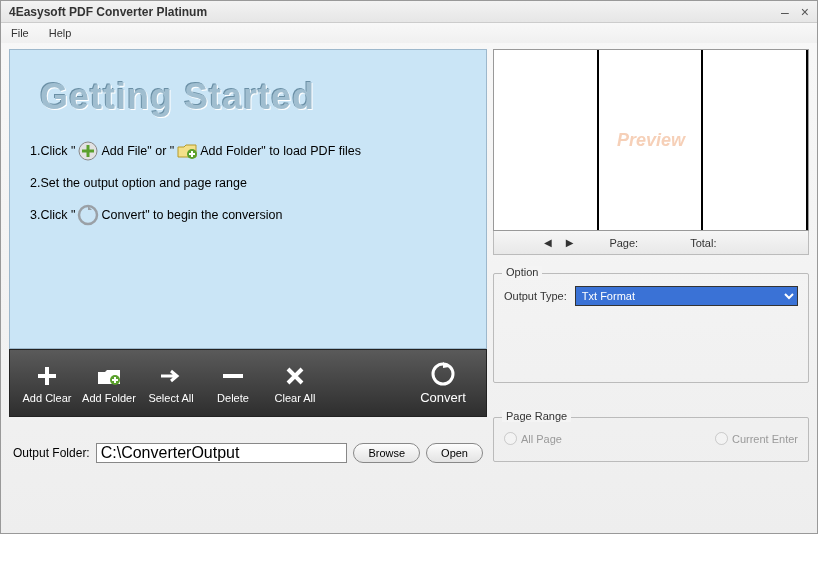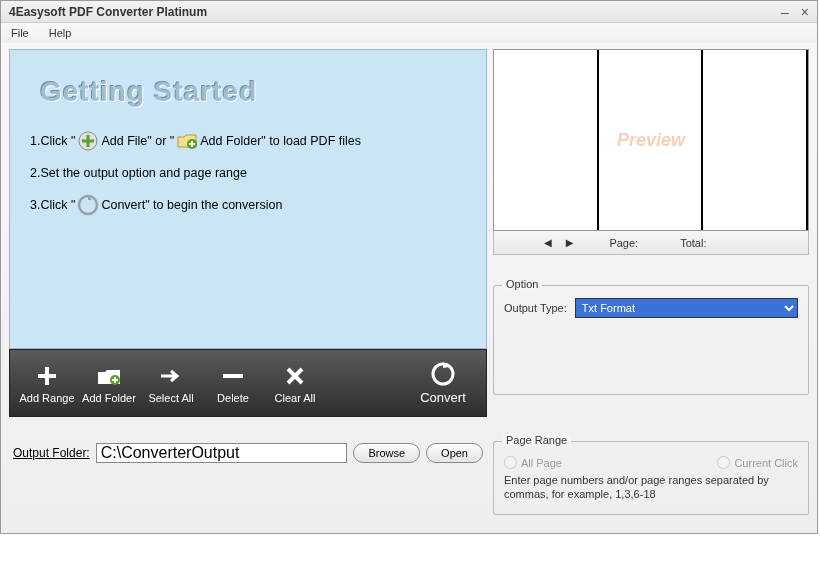--- a/index.html
+++ b/index.html
@@ -6,31 +6,31 @@
 body { font-family: Tahoma, Arial, sans-serif; font-size: 11px; background: #fff; width: 820px; height: 571px; overflow: hidden; }
 .window { width: 818px; height: 534px; border: 1px solid #999; background: linear-gradient(#f8f8f8,#eee); position: relative; }
 .titlebar { height: 22px; background: linear-gradient(#f3f3f3,#e6e6e6); border-bottom: 1px solid #ccc; display: flex; align-items: center; padding: 0 8px; }
 .titlebar .title { font-weight: bold; font-size: 12px; color: #333; }
 .titlebar .wbtns { margin-left: auto; display: flex; gap: 12px; color: #555; font-size: 14px; }
 .titlebar .wbtn { cursor: pointer; }
 .menubar { height: 20px; background: linear-gradient(#f8f8f8,#f0f0f0); display: flex; align-items: center; padding: 0 10px; gap: 20px; color: #333; }
 .menubar span { cursor: pointer; }
 .content { display: flex; padding: 6px 8px 8px 8px; gap: 6px; height: calc(100% - 42px); }
 .left { width: 478px; display: flex; flex-direction: column; }
-.right { flex: 1; display: flex; flex-direction: column; gap: 24px; }
+.right { flex: 1; display: flex; flex-direction: column; gap: 12px; }
 .gs-panel { background: #cae5f6; border: 1px solid #9db8cc; height: 300px; padding: 18px 14px 10px 14px; position: relative; }
-.gs-title { font-size: 28px; font-weight: bold; color: #a0bed0; text-shadow: 1px 1px 0 #fff, -1px -1px 0 #6a8fa5; margin: 8px 0 22px 16px; letter-spacing: 1px; }
+.gs-title { font-size: 36px; font-weight: bold; color: #a0bed0; text-shadow: 1px 1px 0 #fff, -1px -1px 0 #6a8fa5; margin: 8px 0 22px 16px; letter-spacing: 1px; }
 .gs-step { font-size: 12.5px; color: #000; margin: 14px 0 14px 6px; display: flex; align-items: center; flex-wrap: wrap; gap: 2px; }
 .ico { display: inline-flex; width: 22px; height: 22px; align-items: center; justify-content: center; vertical-align: middle; }
 .toolbar { height: 68px; background: linear-gradient(#5a5a5a,#2e2e2e); border: 1px solid #222; display: flex; align-items: center; padding: 4px 6px; }
 .tbtn { color: #fff; font-size: 11px; text-align: center; width: 62px; height: 56px; display: flex; flex-direction: column; align-items: center; justify-content: center; gap: 3px; cursor: pointer; }
 .tbtn .ticon { height: 26px; display: flex; align-items: center; justify-content: center; }
 .tbtn.convert { margin-left: auto; width: 74px; }
 .outrow { display: flex; align-items: center; gap: 6px; margin-top: 26px; padding: 0 4px; }
-.outrow label { font-size: 12px; text-decoration: underline; }
+.outrow label { font-size: 12px; }
 .outrow input[type=text] { flex: 1; height: 20px; border: 1px solid #888; padding: 0 4px; font-size: 16px; background: #fff; }
 .pillbtn { height: 20px; border: 1px solid #888; border-radius: 10px; background: linear-gradient(#fdfdfd,#e3e3e3); padding: 0 14px; font-size: 11px; cursor: pointer; }
 .preview { border: 1px solid #999; height: 182px; background: #fff; position: relative; display: flex; }
 .preview .pane { flex: 1; border-right: 2px solid #000; }
 .preview .pane:last-child { border-right: none; }
 .preview .ptxt { position: absolute; left: 50%; top: 50%; transform: translate(-50%,-50%); color: #f6d0b8; font-size: 18px; font-weight: bold; font-style: italic; }
 .pager { height: 24px; border: 1px solid #bbb; border-top: none; background: linear-gradient(#f6f6f6,#e8e8e8); display: flex; align-items: center; padding: 0 10px; gap: 18px; font-size: 11px; color: #333; }
 .pager .nav { display: flex; gap: 14px; margin-left: 40px; }
 .pager .arrow { cursor: pointer; font-size: 10px; }
 .fieldset { border: 1px solid #bbb; border-radius: 2px; padding: 10px 10px 12px 10px; font-size: 11px; color: #333; position: relative; }
@@ -100,21 +100,21 @@
       </div>
 
       <div class="toolbar">
         <div class="tbtn">
           <span class="ticon">
               <svg width="24" height="24">
                 <rect x="10" y="3" width="4" height="18" fill="#fff"></rect>
                 <rect x="3" y="10" width="18" height="4" fill="#fff"></rect>
               </svg>
             </span>
-          <span>Add Range</span>
+          <span>Add Clear</span>
         </div>
         <div class="tbtn">
           <span class="ticon">
               <svg width="26" height="22">
                 <path d="M2 7 L9 7 L11 5 L24 5 L24 19 L2 19 Z" fill="#fff"></path>
                 <circle cx="19" cy="15" r="5" fill="#5aa02c"></circle>
                 <rect x="18" y="12" width="2" height="6" fill="#fff"></rect>
                 <rect x="16" y="14" width="6" height="2" fill="#fff"></rect>
               </svg>
             </span>
@@ -170,21 +170,21 @@
           <div class="pane"></div>
           <div class="pane"></div>
           <div class="ptxt">Preview</div>
         </div>
         <div class="pager">
           <div class="nav">
             <span class="arrow">◀</span>
             <span class="arrow">▶</span>
           </div>
           <span style="margin-left:18px">Page:</span>
-          <span style="margin-left:24px">Total:</span>
+          <span style="margin-left:34px">Total:</span>
         </div>
       </div>
 
       <div class="fieldset opt-fs">
         <span class="legend">Option</span>
         <div class="opt-row">
           <span>Output Type:</span>
           <select>
             <option>Txt Format</option>
           </select>
@@ -193,20 +193,19 @@
 
       <div class="fieldset pr-fs">
         <span class="legend">Page Range</span>
         <div class="pr-row top">
           <label class="lbl">
               <input type="radio" name="pr" disabled="" style="">
               <span>All Page</span>
             </label>
           <label class="lbl">
               <input type="radio" name="pr" disabled="" style="">
-              <span>Current Click</span>
+              <span>Current Enter</span>
             </label>
         </div>
-        <div class="hint">Enter page numbers and/or page ranges separated by commas, for example, 1,3,6-18</div>
       </div>
     </div>
   </div>
 </div>
 
 </body></html>

